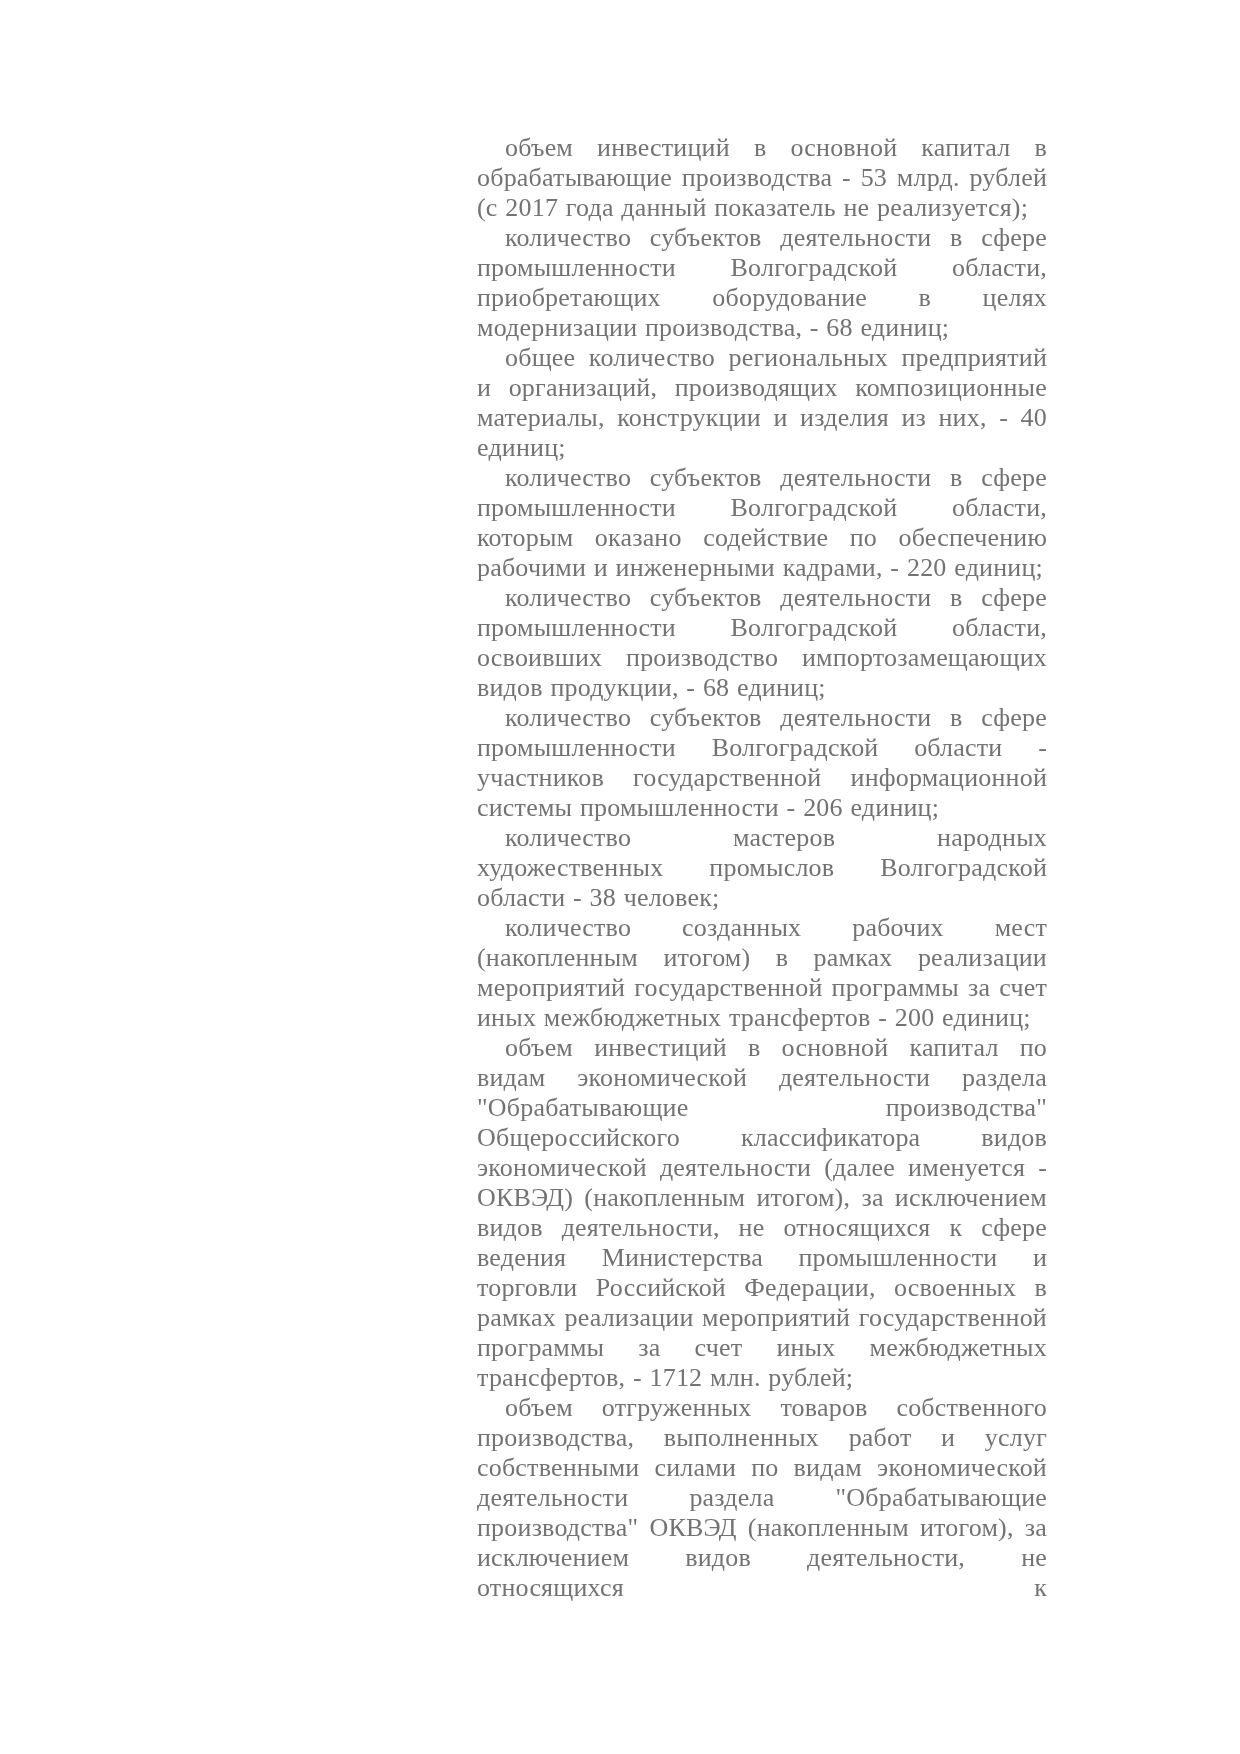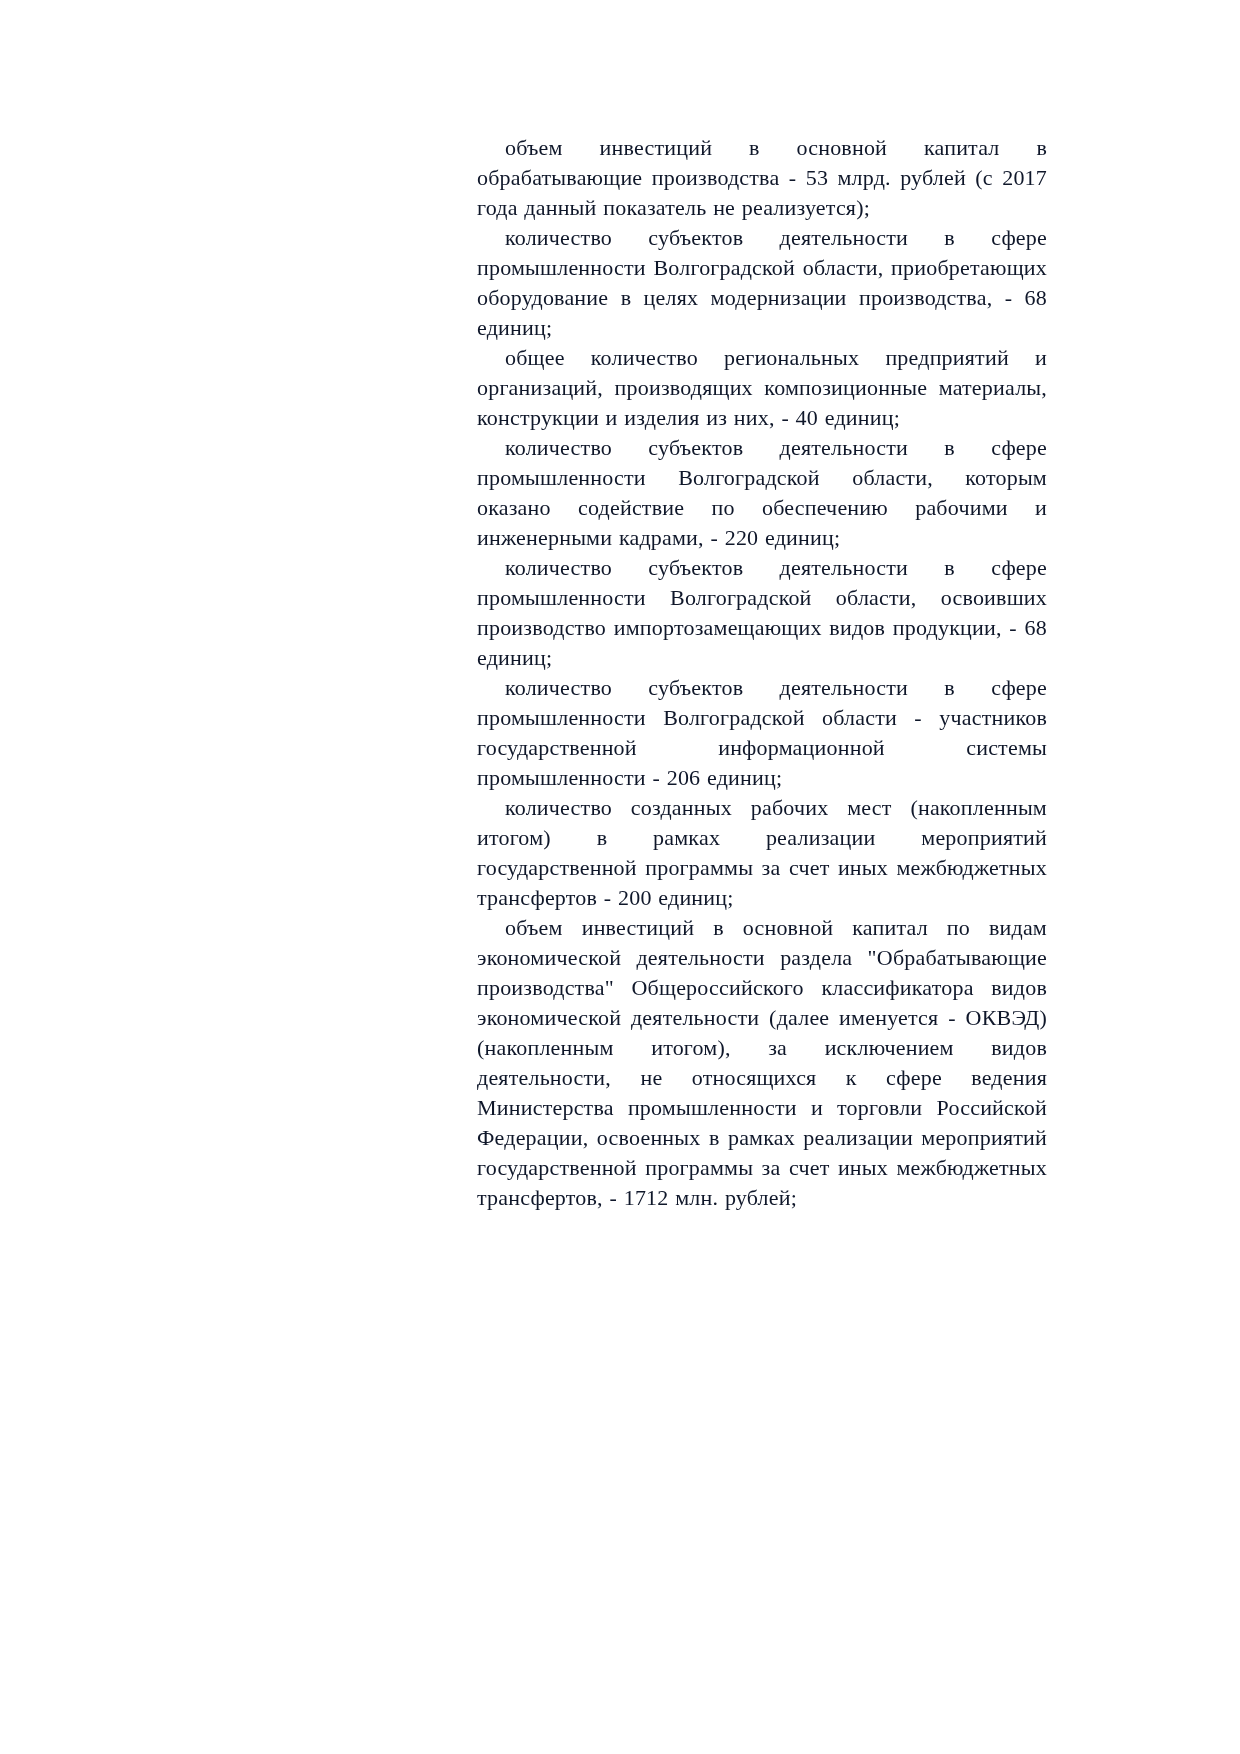--- a/index.html
+++ b/index.html
@@ -13,22 +13,22 @@
     height: 1754px;
     background: #ffffff;
     overflow: hidden;
     font-family: "Liberation Serif", "DejaVu Serif", serif;
   }
   .text-column {
     position: absolute;
     left: 477px;
     top: 133px;
     width: 570px;
-    color: #0f172a;
-    font-size: 22px;
+    color: #737373;
+    font-size: 26px;
     line-height: 30px;
     text-align: justify;
     letter-spacing: 0.2px;
   }
   .para {
     margin: 0;
     padding: 0;
     text-indent: 28px;
     word-spacing: 1px;
   }
@@ -41,16 +41,18 @@
 <body>
 
 <div class="page">
   <div class="text-column">
     <p class="para">объем инвестиций в основной капитал в обрабатывающие производства - 53 млрд. рублей (с 2017 года данный показатель не реализуется);</p>
     <p class="para">количество субъектов деятельности в сфере промышленности Волгоградской области, приобретающих оборудование в целях модернизации производства, - 68 единиц;</p>
     <p class="para">общее количество региональных предприятий и организаций, производящих композиционные материалы, конструкции и изделия из них, - 40 единиц;</p>
     <p class="para">количество субъектов деятельности в сфере промышленности Волгоградской области, которым оказано содействие по обеспечению рабочими и инженерными кадрами, - 220 единиц;</p>
     <p class="para">количество субъектов деятельности в сфере промышленности Волгоградской области, освоивших производство импортозамещающих видов продукции, - 68 единиц;</p>
     <p class="para">количество субъектов деятельности в сфере промышленности Волгоградской области - участников государственной информационной системы промышленности - 206 единиц;</p>
+    <p class="para">количество мастеров народных художественных промыслов Волгоградской области - 38 человек;</p>
     <p class="para">количество созданных рабочих мест (накопленным итогом) в рамках реализации мероприятий государственной программы за счет иных межбюджетных трансфертов - 200 единиц;</p>
     <p class="para">объем инвестиций в основной капитал по видам экономической деятельности раздела "Обрабатывающие производства" Общероссийского классификатора видов экономической деятельности (далее именуется - ОКВЭД) (накопленным итогом), за исключением видов деятельности, не относящихся к сфере ведения Министерства промышленности и торговли Российской Федерации, освоенных в рамках реализации мероприятий государственной программы за счет иных межбюджетных трансфертов, - 1712 млн. рублей;</p>
+    <p class="para para-continues">объем отгруженных товаров собственного производства, выполненных работ и услуг собственными силами по видам экономической деятельности раздела "Обрабатывающие производства" ОКВЭД (накопленным итогом), за исключением видов деятельности, не относящихся к</p>
   </div>
 </div>
 
 </body></html>

